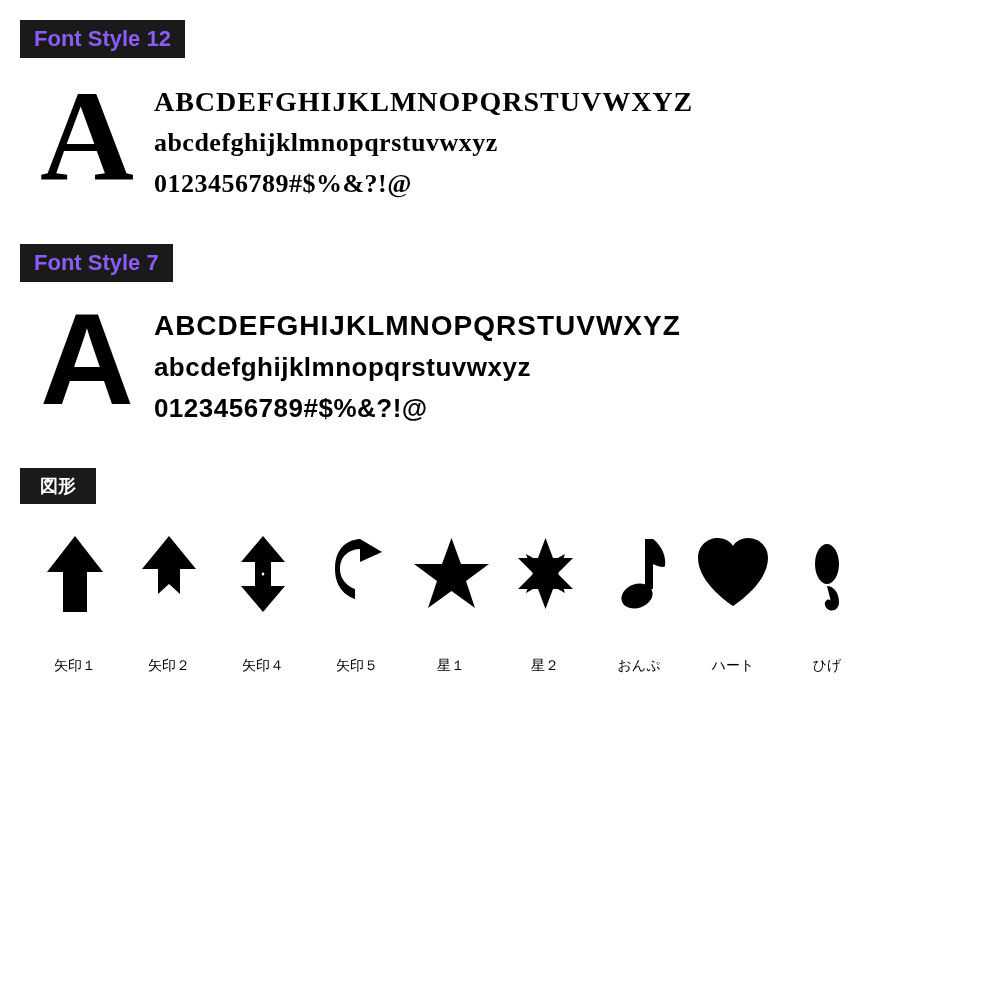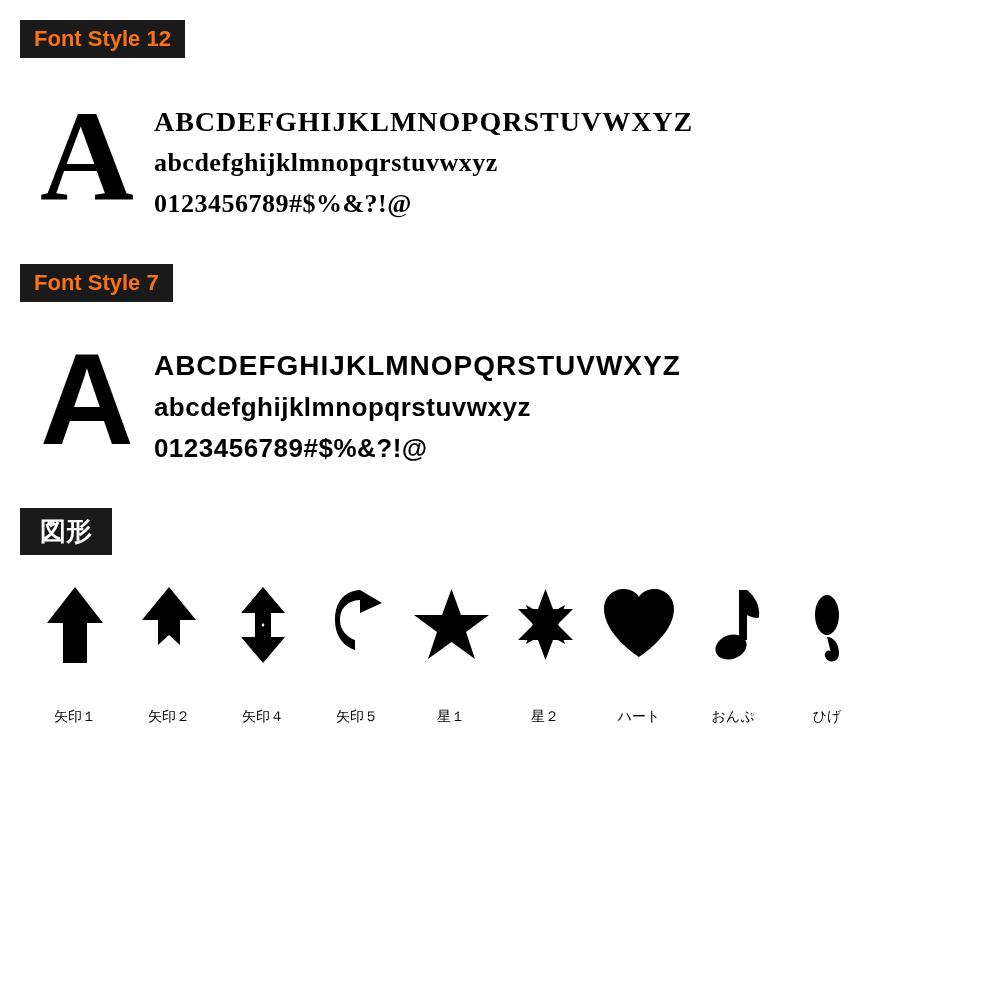--- a/index.html
+++ b/index.html
@@ -11,25 +11,25 @@
       padding: 20px;
     }
 
     .section {
       margin-bottom: 30px;
     }
 
     .section-header {
       display: inline-block;
       background: #1a1a1a;
-      color: #f97316;
+      color: #8b5cf6;
       font-size: 22px;
       font-weight: bold;
       padding: 6px 14px;
-      margin-bottom: 32px;
+      margin-bottom: 12px;
     }
 
     .font-demo {
       display: flex;
       align-items: flex-start;
       padding: 10px 10px 10px 20px;
     }
 
     .big-letter-12 {
       font-size: 130px;
@@ -75,21 +75,21 @@
 
     
     .shapes-section {
       margin-top: 10px;
     }
 
     .shapes-header {
       display: inline-block;
       background: #1a1a1a;
       color: #ffffff;
-      font-size: 26px;
+      font-size: 18px;
       font-weight: bold;
       padding: 6px 20px;
       margin-bottom: 25px;
     }
 
     .shapes-row {
       display: flex;
       align-items: flex-end;
       gap: 0;
       padding: 0 10px;
@@ -220,39 +220,39 @@
         <svg class="shape-svg" width="75" height="75" viewBox="0 0 75 75">
           <polygon points="37.5,2 45,22 65,22 50,37 57,57 37.5,46 18,57 25,37 10,22 30,22" fill="#000"></polygon>
           <polygon points="37.5,73 30,53 10,53 25,38 18,18 37.5,29 57,18 50,38 65,53 45,53" fill="#000"></polygon>
         </svg>
       </div>
       <div class="shape-label">星２</div>
     </div>
 
     <div class="shape-item">
       <div class="shape-icon">
+        <svg class="shape-svg" width="60" height="80" viewBox="0 0 60 80">
+
+          <rect x="36" y="5" width="8" height="50" fill="#000"></rect>
+
+          <path d="M44,5 C44,5 58,15 56,32 C54,35 44,30 44,30 Z" fill="#000"></path>
+
+          <ellipse cx="28" cy="62" rx="16" ry="12" transform="rotate(-20,28,62)" fill="#000"></ellipse>
+        </svg>
+      </div>
+      <div class="shape-label">おんぷ</div>
+    </div>
+
+    <div class="shape-item">
+      <div class="shape-icon">
         <svg class="shape-svg" width="80" height="75" viewBox="0 0 80 75">
           <path d="M40,70 C40,70 5,48 5,22 C5,10 14,2 25,2 C32,2 38,6 40,10 C42,6 48,2 55,2 C66,2 75,10 75,22 C75,48 40,70 40,70 Z" fill="#000"></path>
         </svg>
       </div>
       <div class="shape-label">ハート</div>
-    </div>
-
-    <div class="shape-item">
-      <div class="shape-icon">
-        <svg class="shape-svg" width="60" height="80" viewBox="0 0 60 80">
-
-          <rect x="36" y="5" width="8" height="50" fill="#000"></rect>
-
-          <path d="M44,5 C44,5 58,15 56,32 C54,35 44,30 44,30 Z" fill="#000"></path>
-
-          <ellipse cx="28" cy="62" rx="16" ry="12" transform="rotate(-20,28,62)" fill="#000"></ellipse>
-        </svg>
-      </div>
-      <div class="shape-label">おんぷ</div>
     </div>
 
     <div class="shape-item">
       <div class="shape-icon">
         <svg class="shape-svg" width="40" height="80" viewBox="0 0 40 80">
           <path d="M20,10 C14,10 8,18 8,30 C8,42 14,50 20,50 C26,50 32,42 32,30 C32,18 26,10 20,10 Z
                    M20,52 C26,52 32,58 32,68 C32,74 28,78 22,76 C18,74 16,68 20,66 C22,65 24,66 24,68" fill="#000"></path>
         </svg>
       </div>
       <div class="shape-label">ひげ</div>

